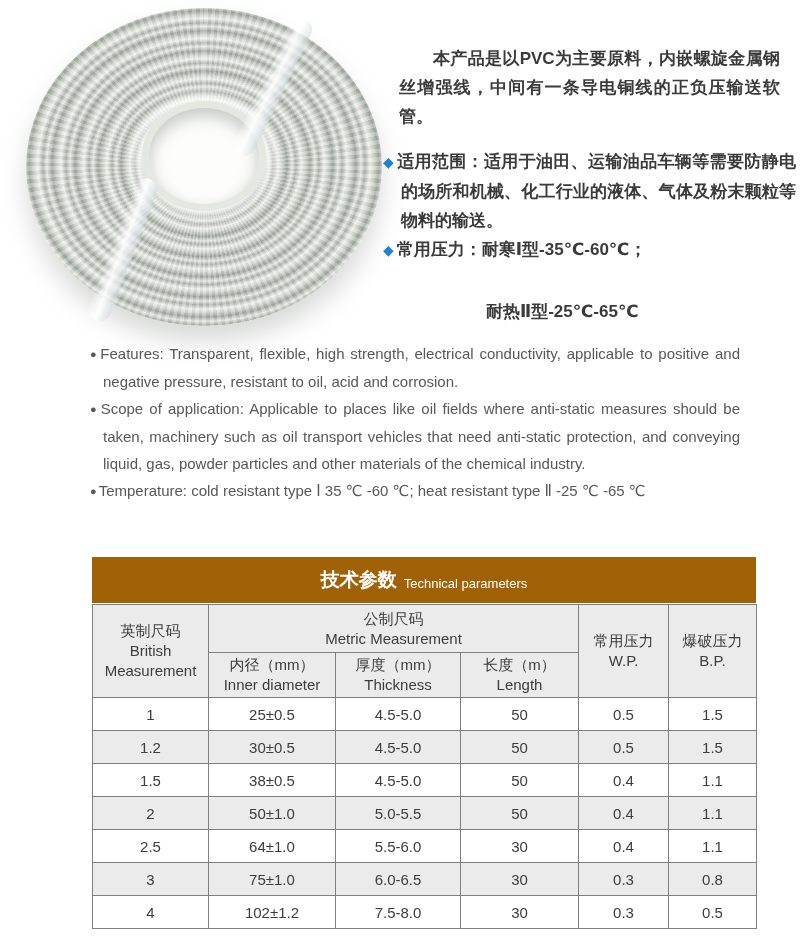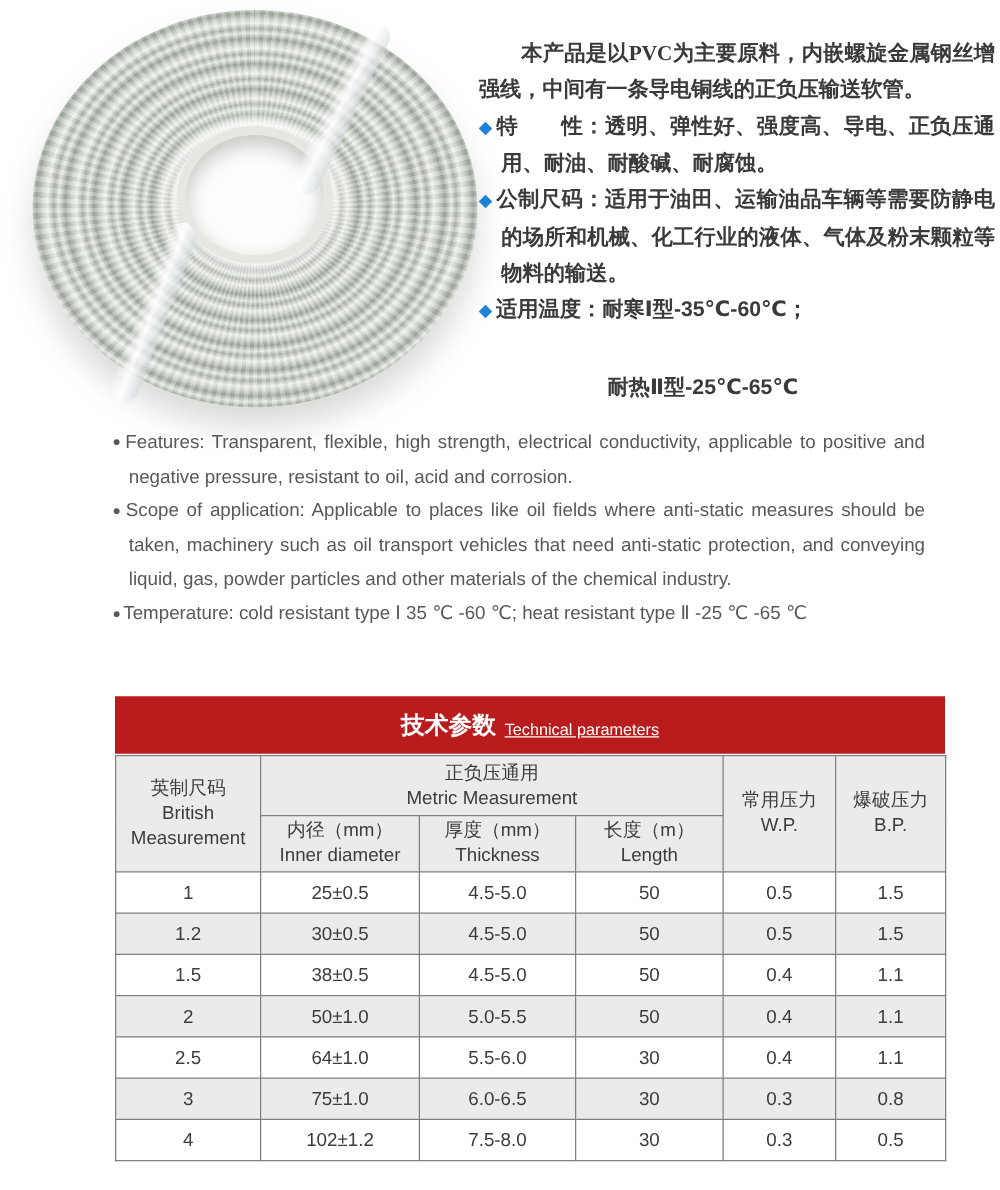--- a/index.html
+++ b/index.html
@@ -18,38 +18,38 @@
     background:#fdfdfc;
     box-shadow:0 0 0 7px #e4e8e1,0 0 16px 12px rgba(255,255,255,.95),inset 0 7px 16px rgba(138,146,136,.5);}
   .tie{position:absolute;border-radius:11px;opacity:.92;
     background:linear-gradient(90deg,rgba(255,255,255,.15),rgba(255,255,255,.97) 45%,rgba(208,218,224,.65));}
   .tie-a{left:236px;top:4px;width:22px;height:150px;transform:rotate(26deg);}
   .tie-b{left:86px;top:166px;width:22px;height:152px;transform:rotate(21deg);}
 
   
   .zh{position:absolute;left:383px;top:28px;width:413px;
       font-size:17px;line-height:29px;font-weight:bold;color:#3a3a3a;}
-  .zh p{margin:0;text-indent:2em;text-align:justify;font-family:Liberation Serif, serif;}
+  .zh p{margin:16px;text-indent:2em;text-align:justify;}
   .zh-li{padding-left:18px;text-indent:-18px;text-align:justify;}
   .diamond{font-style:normal;font-size:14px;margin-right:3px;}
   .zh-line2{display:block;padding-left:5em;text-indent:0;margin-top:32px;}
 
   
   .en{position:absolute;left:90px;top:340px;width:650px;
       font-size:15px;line-height:27px;color:#57585a;}
   .en p{margin:0;text-align:justify;}
   .en-li{padding-left:13px;text-indent:-13px;text-align:justify;}
   .dot{font-style:normal;font-size:11px;margin-right:2px;vertical-align:1px;}
 
   
   .params{position:absolute;left:92px;top:557px;width:664px;}
   .params-title{height:46px;display:flex;align-items:center;justify-content:center;
       gap:7px;color:#ffffff;}
   .t-zh{font-size:19px;font-weight:bold;}
-  .t-en{font-size:13px;margin-top:6px;text-decoration:underline;}
+  .t-en{font-size:13px;margin-top:6px;}
   table{width:664px;border-collapse:collapse;table-layout:fixed;margin-top:1px;}
   th,td{border:1px solid #7f7f7f;text-align:center;vertical-align:middle;
       font-size:15px;color:#3d3d3d;padding:2px;}
   thead th{background:#ebebeb;font-weight:normal;}
   tr.hrow1{height:48px;}
   tr.hrow2{height:41px;}
   tbody tr{height:33px;background:#ffffff;}
   tbody tr:nth-child(even){background:#ebebeb;}
   .cell-2l span{display:block;line-height:20px;}
 </style>
@@ -61,65 +61,62 @@
   <div class="hose">
     <div class="coil"></div>
     <div class="hole"></div>
     <div class="tie tie-a"></div>
     <div class="tie tie-b"></div>
   </div>
 
   <div class="zh">
     <p>本产品是以PVC为主要原料，内嵌螺旋金属钢丝增强线，中间有一条导电铜线的正负压输送软管。</p>
     <div class="zh-li">
-      <i class="diamond" style="color:#1C82D8;">◆</i><span>特　　性：</span><span>透明、弹性好、强度高、导电、正负压通用、耐油、耐酸碱、耐腐蚀。</span>
+      <i class="diamond" style="color:#1C82D8;">◆</i><span>适用范围：</span><span>适用于油田、运输油品车辆等需要防静电的场所和机械、化工行业的液体、气体及粉末颗粒等物料的输送。</span>
     </div>
     <div class="zh-li">
-      <i class="diamond" style="color:#1C82D8;">◆</i><span>公制尺码：</span><span>适用于油田、运输油品车辆等需要防静电的场所和机械、化工行业的液体、气体及粉末颗粒等物料的输送。</span>
-    </div>
-    <div class="zh-li">
-      <i class="diamond" style="color:#1C82D8;">◆</i><span>适用温度：</span><span>耐寒Ⅰ型-35℃-60℃；</span>
+      <i class="diamond" style="color:#1C82D8;">◆</i><span>常用压力：</span><span>耐寒Ⅰ型-35℃-60℃；</span>
       <span class="zh-line2">耐热Ⅱ型-25℃-65℃</span>
     </div>
   </div>
 
   <div class="en">
     <div class="en-li">
       <i class="dot">●</i><span>Features: Transparent, flexible, high strength, electrical conductivity, applicable to positive and negative pressure, resistant to oil, acid and corrosion.</span>
     </div>
     <div class="en-li">
       <i class="dot">●</i><span>Scope of application: Applicable to places like oil fields where anti-static measures should be taken, machinery such as oil transport vehicles that need anti-static protection, and conveying liquid, gas, powder particles and other materials of the chemical industry.</span>
     </div>
     <div class="en-li">
       <i class="dot">●</i><span>Temperature: cold resistant type Ⅰ 35 ℃ -60 ℃; heat resistant type Ⅱ -25 ℃ -65 ℃</span>
     </div>
   </div>
 
   <div class="params">
-    <div class="params-title" style="background:#b91c1c;">
+    <div class="params-title" style="background:#a16207;">
       <span class="t-zh">技术参数</span>
       <span class="t-en">Technical parameters</span>
     </div>
     <table>
       <colgroup>
         <col style="width:116px">
           <col style="width:127px">
           <col style="width:125px">
         <col style="width:118px">
           <col style="width:90px">
           <col style="width:88px">
       </colgroup>
       <thead>
         <tr class="hrow1">
           <th rowspan="2" class="cell-2l">
             <span>英制尺码</span>
               <span>British Measurement</span>
           </th>
           <th colspan="3" class="cell-2l">
-            <span>正负压通用</span>
+            <span>公制尺码</span>
               <span>Metric Measurement</span>
           </th>
           <th rowspan="2" class="cell-2l">
             <span>常用压力</span>
               <span>W.P.</span>
           </th>
           <th rowspan="2" class="cell-2l">
             <span>爆破压力</span>
               <span>B.P.</span>
           </th>

